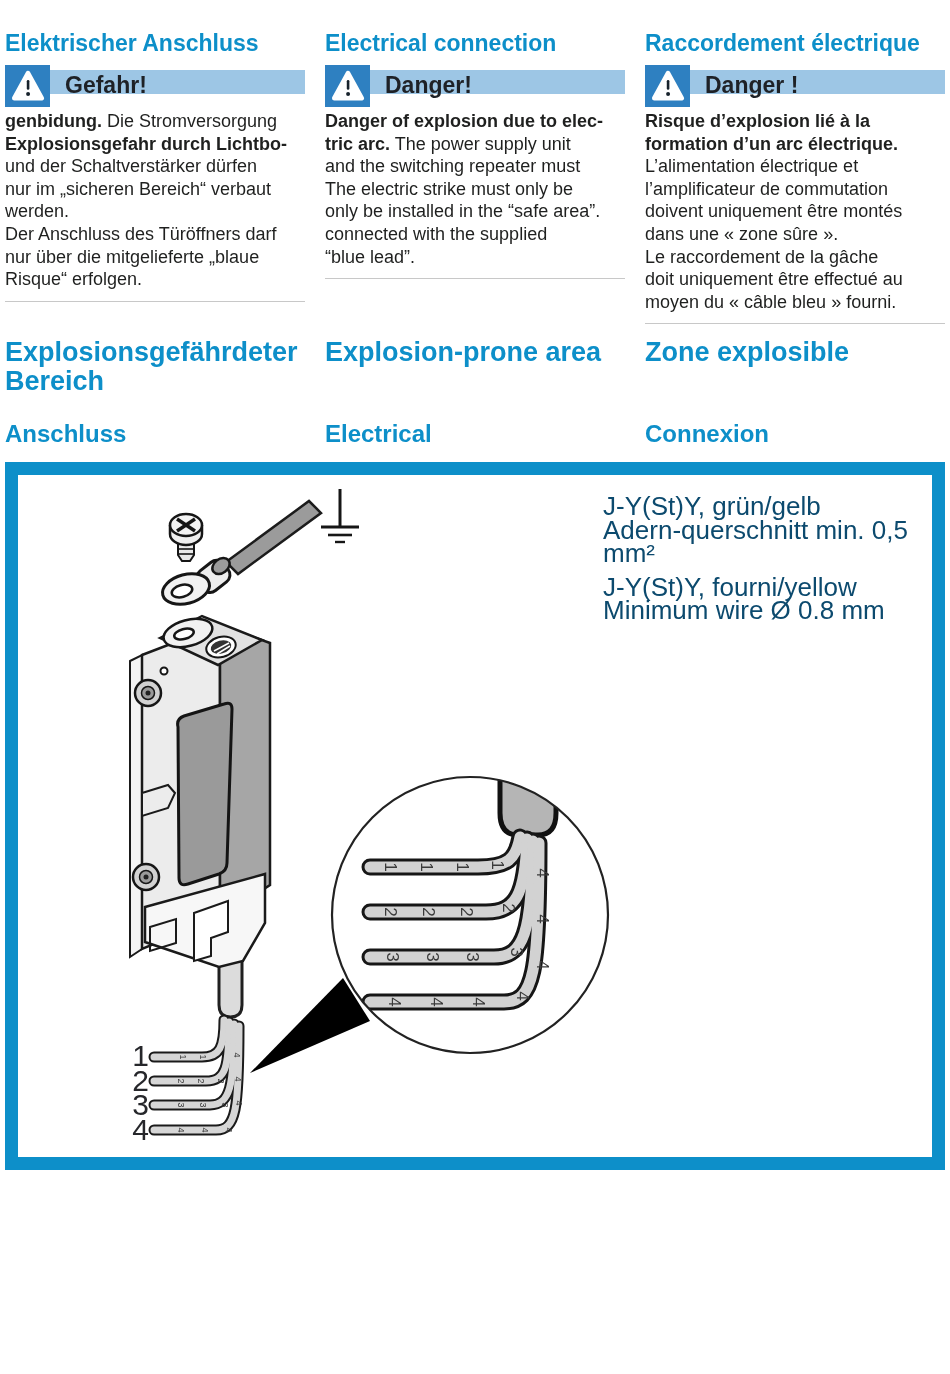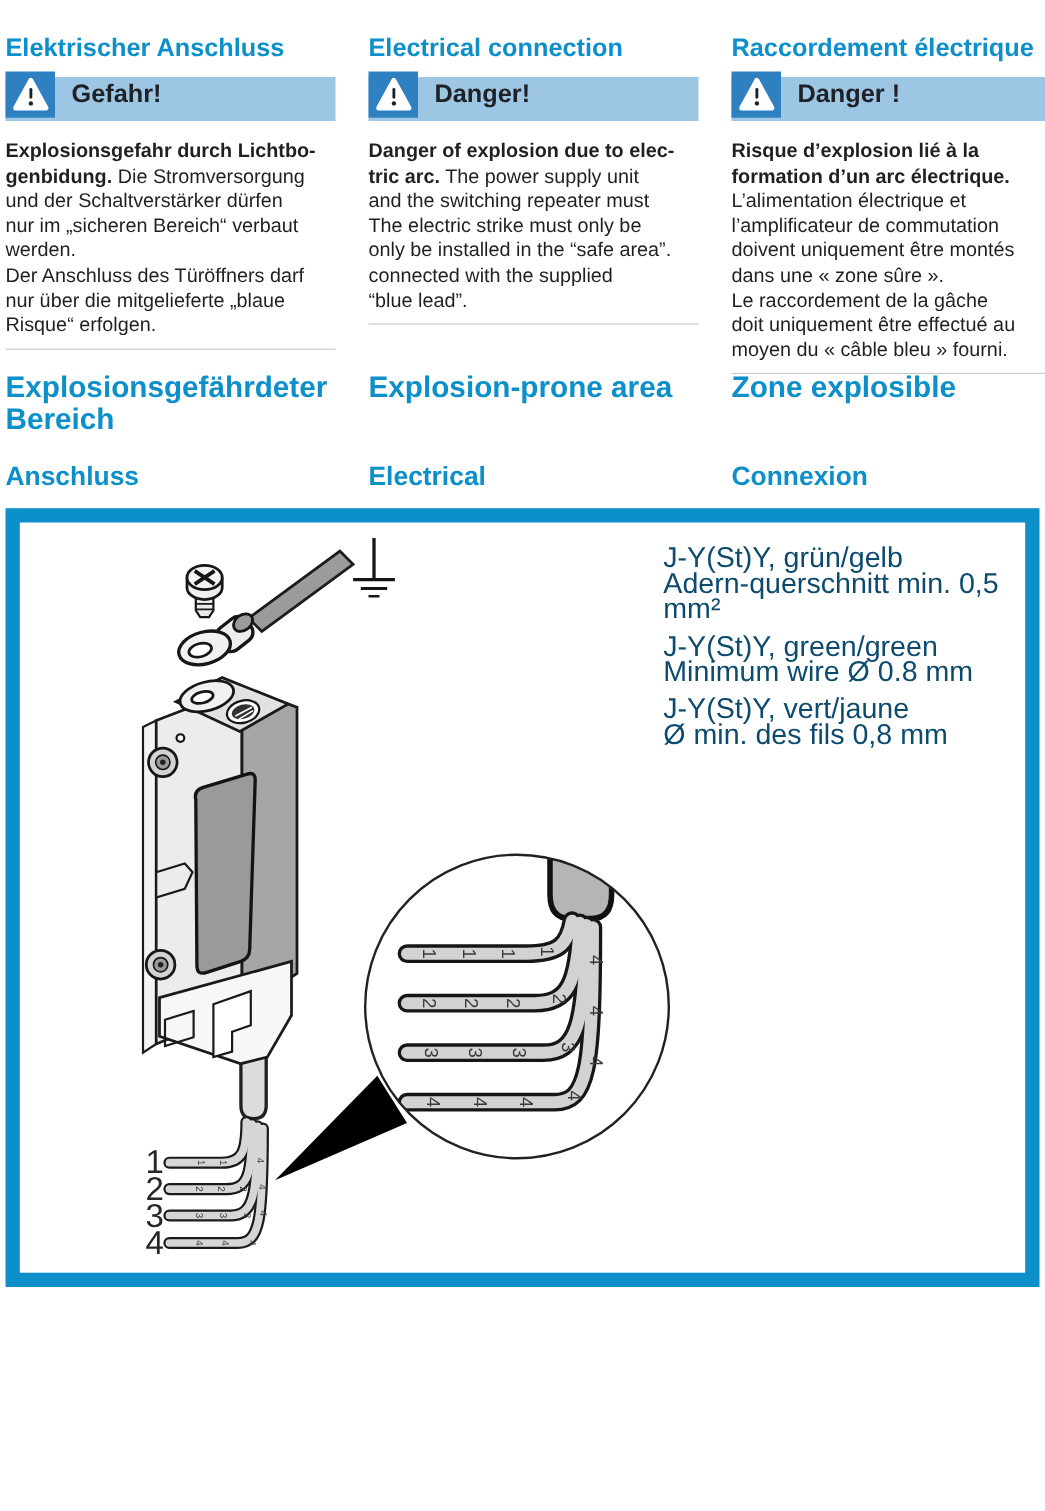--- a/index.html
+++ b/index.html
@@ -2,25 +2,25 @@
 <html style="--accent: #0d8fc9; --warnbar: #9dc6e5; --warnicon: #2e80c1; --ink: #1d1e20;"><head>
 <meta charset="utf-8">
 <style>
   :root{
     --accent:#0d8fc9; --warnbar:#9dc6e5; --warnicon:#2e80c1; --ink:#1d1e20;
   }
   *{box-sizing:border-box}
   html,body{margin:0;padding:0}
   body{width:950px;height:1374px;background:#fff;color:var(--ink);
        font-family:"Liberation Sans",sans-serif;overflow:hidden}
-  .cols{display:grid;grid-template-columns:300px 300px 300px;column-gap:30px;
+  .cols{display:grid;grid-template-columns:300px 300px 300px;column-gap:20px;
         padding:30px 0 0 5px}
   .col{position:relative;height:432px}
   .col-title{color:var(--accent);font-size:23px;font-weight:bold;line-height:26px;margin:0 0 14px}
-  .warn{position:relative;height:40px;background:var(--warnbar);margin-bottom:16px}
+  .warn{position:relative;height:24px;background:var(--warnbar);margin-bottom:16px}
   .warn-iconbox{position:absolute;left:0;top:-5px;width:45px;height:42px;
         background:var(--warnicon);display:flex;align-items:center;justify-content:center}
   .warn-title{font-size:23px;font-weight:bold;color:#1e2126;padding-left:60px;line-height:31px}
   .bodytext{font-size:18px;line-height:22.6px;color:#1f201f}
   .bodytext .line{white-space:nowrap}
   hr.sep{border:none;border-top:1px solid #c8c8c8;margin:10px 0 0;width:100%}
   .sec2{position:absolute;top:308px;left:0;color:var(--accent);font-size:27px;
         font-weight:bold;line-height:29px;margin:0;width:100%}
   .sec3{position:absolute;top:390px;left:0;color:var(--accent);font-size:24px;
         font-weight:bold;margin:0}
@@ -42,22 +42,22 @@
       <span class="warn-iconbox">
         <svg width="34" height="32" viewBox="0 0 44 42">
           <path d="M22 4 L40 37 H4 Z" fill="#ffffff" stroke="#ffffff" stroke-width="6" stroke-linejoin="round"></path>
           <rect x="20.4" y="13" width="3.4" height="13" rx="1.7" fill="#17222c"></rect>
           <circle cx="22.1" cy="31.5" r="2.6" fill="#17222c"></circle>
         </svg>
       </span>
       <div class="warn-title">Gefahr!</div>
     </div>
     <div class="bodytext">
+        <div class="line"><b>genbidung.</b> Die Stromversorgung</div>
         <div class="line"><b>Explosionsgefahr durch Lichtbo-</b></div>
-        <div class="line"><b>genbidung.</b> Die Stromversorgung</div>
         <div class="line">und der Schaltverstärker dürfen</div>
         <div class="line">nur im „sicheren Bereich“ verbaut</div>
         <div class="line">werden.</div>
         <div class="line">Der Anschluss des Türöffners darf</div>
         <div class="line">nur über die mitgelieferte „blaue</div>
         <div class="line">Risque“ erfolgen.</div>
       </div>
     <hr class="sep">
     <h2 class="sec2">Explosionsgefährdeter Bereich</h2>
     <h3 class="sec3">Anschluss</h3>
@@ -266,22 +266,18 @@
       </g>
       <circle cx="452" cy="440" r="138" fill="none" stroke="#222222" stroke-width="2.2"></circle>
     </svg>
 
     <div class="notes">
       <div class="note">
         <div>J-Y(St)Y, grün/gelb</div>
         <div>Adern-querschnitt min. 0,5 mm²</div>
       </div>
       <div class="note">
-        <div>J-Y(St)Y, green/green</div>
+        <div>J-Y(St)Y, fourni/yellow</div>
         <div>Minimum wire Ø 0.8 mm</div>
-      </div>
-      <div class="note">
-        <div>J-Y(St)Y, vert/jaune</div>
-        <div>Ø min. des fils 0,8 mm</div>
       </div>
     </div>
   </div>
 </div>
 
 </body></html>

